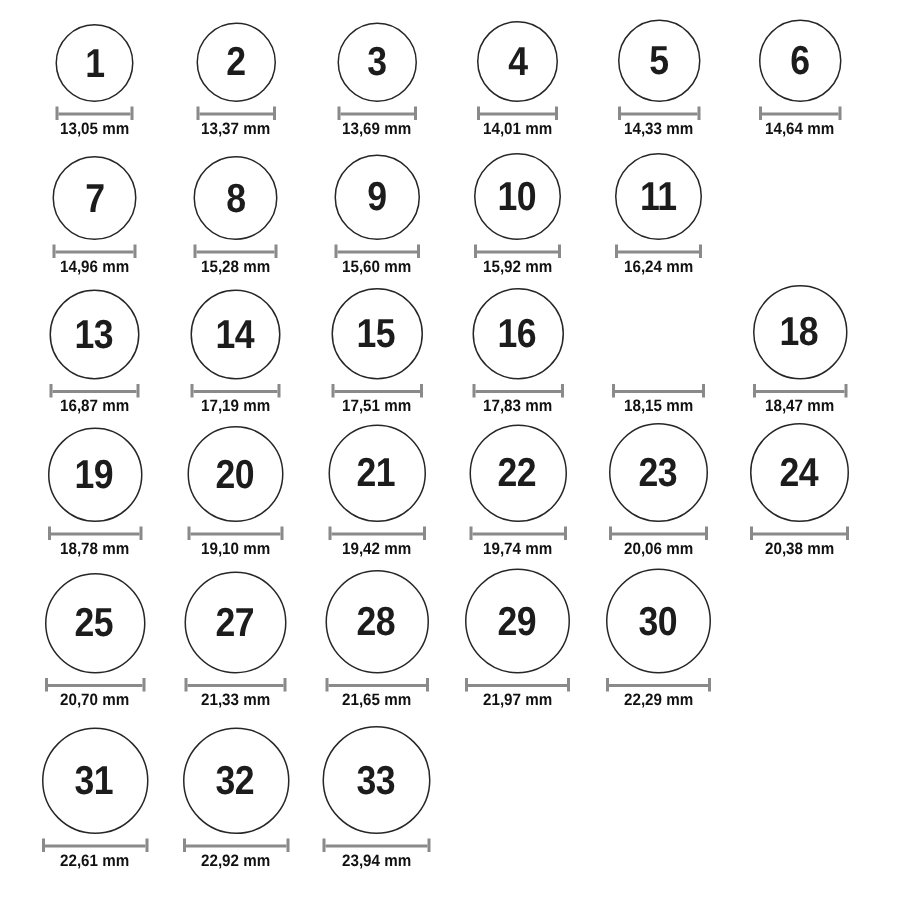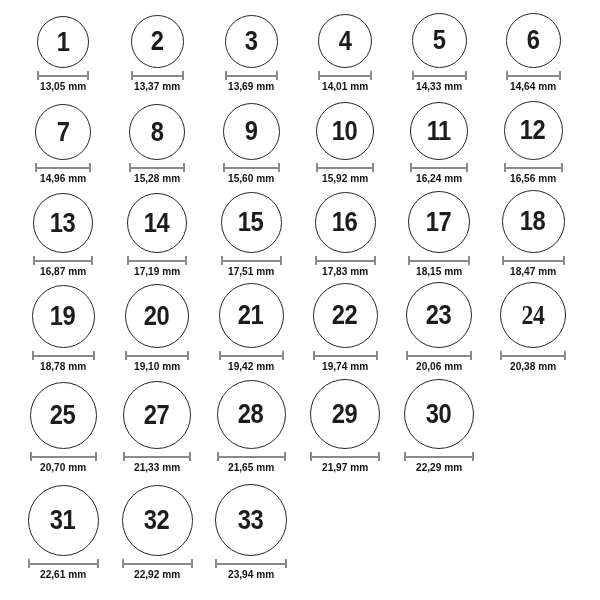--- a/index.html
+++ b/index.html
@@ -160,27 +160,20 @@
           <div class="dim-line" style="width: 58px;"></div>
           <div class="dim-label">15,92 mm</div>
         </div>
         <div class="cell">
           <div class="circle" style="width: 58px; height: 58px;">
             <span class="size-number">11</span>
           </div>
           <div class="dim-line" style="width: 58px;"></div>
           <div class="dim-label">16,24 mm</div>
         </div>
-        <div class="cell">
-          <div class="circle" style="width: 59px; height: 59px;">
-            <span class="size-number">12</span>
-          </div>
-          <div class="dim-line" style="width: 59px;"></div>
-          <div class="dim-label">16,56 mm</div>
-        </div>
       </div>
       <div class="row row-2">
         <div class="cell">
           <div class="circle" style="width: 60px; height: 60px; text-align: center;">
             <span class="size-number">13</span>
           </div>
           <div class="dim-line" style="width: 60px;"></div>
           <div class="dim-label">16,87 mm</div>
         </div>
         <div class="cell">
@@ -198,23 +191,20 @@
           <div class="dim-label">17,51 mm</div>
         </div>
         <div class="cell">
           <div class="circle" style="width: 61px; height: 61px;">
             <span class="size-number">16</span>
           </div>
           <div class="dim-line" style="width: 61px;"></div>
           <div class="dim-label">17,83 mm</div>
         </div>
         <div class="cell">
-          <div class="circle" style="width: 62px; height: 62px;">
-            <span class="size-number">17</span>
-          </div>
           <div class="dim-line" style="width: 62px;"></div>
           <div class="dim-label">18,15 mm</div>
         </div>
         <div class="cell">
           <div class="circle" style="width: 63px; height: 63px;">
             <span class="size-number">18</span>
           </div>
           <div class="dim-line" style="width: 63px;"></div>
           <div class="dim-label">18,47 mm</div>
         </div>
@@ -249,21 +239,21 @@
           <div class="dim-label">19,74 mm</div>
         </div>
         <div class="cell">
           <div class="circle" style="width: 66px; height: 66px;">
             <span class="size-number">23</span>
           </div>
           <div class="dim-line" style="width: 66px;"></div>
           <div class="dim-label">20,06 mm</div>
         </div>
         <div class="cell">
-          <div class="circle" style="width: 66px; height: 66px; font-family: Liberation Serif, serif;">
+          <div class="circle" style="width: 66px; height: 66px;">
             <span class="size-number">24</span>
           </div>
           <div class="dim-line" style="width: 66px;"></div>
           <div class="dim-label">20,38 mm</div>
         </div>
       </div>
       <div class="row row-4">
         <div class="cell">
           <div class="circle" style="width: 67px; height: 67px;">
             <span class="size-number">25</span>

